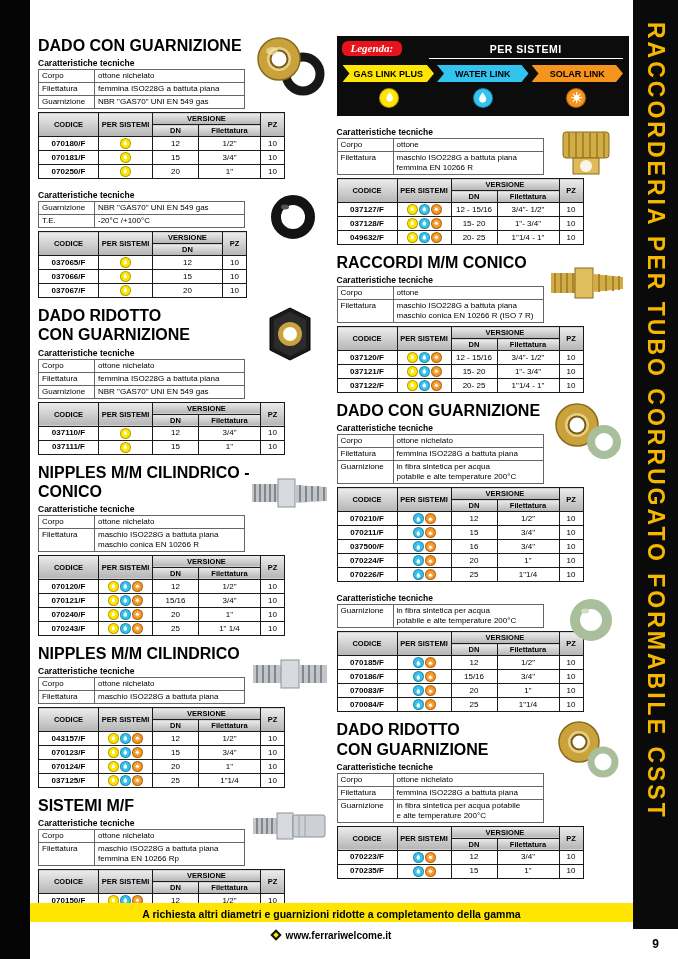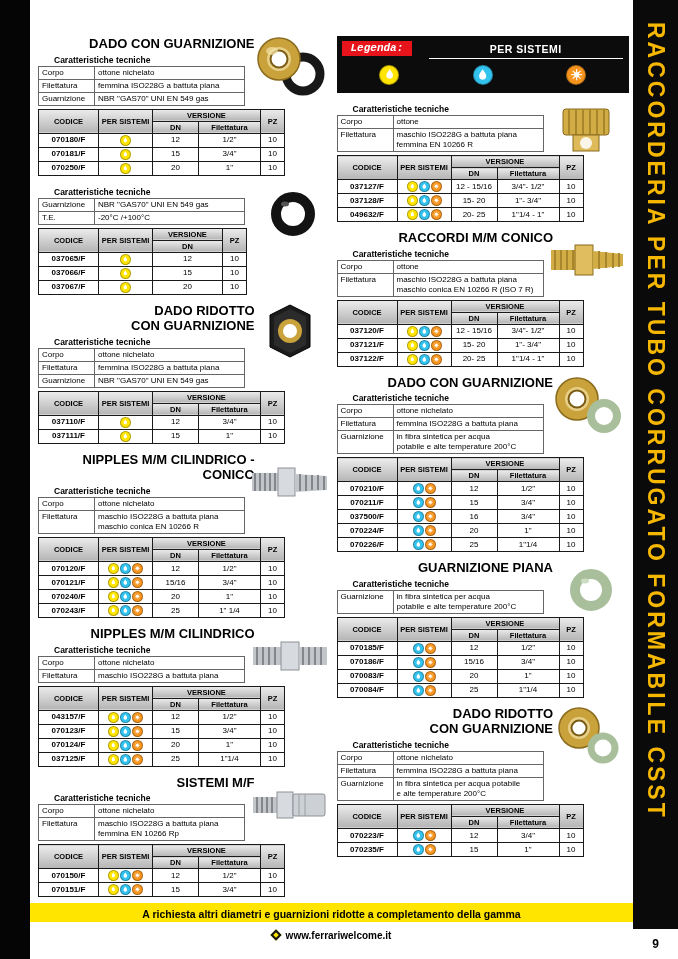--- a/index.html
+++ b/index.html
@@ -10,42 +10,42 @@
   .edge-right{position:absolute;left:633px;top:0;width:45px;height:929px;background:#0a0a0a;
               display:flex;justify-content:center;padding-top:22px;}
   .side-title{writing-mode:vertical-rl;font-weight:bold;font-size:23px;letter-spacing:3px;
               color:#f6b700;white-space:nowrap;}
   .page-num{position:absolute;left:633px;top:929px;width:45px;height:30px;display:flex;
             align-items:center;justify-content:center;font-weight:bold;font-size:12px;}
   .content{position:absolute;left:30px;top:0;width:603px;height:903px;
            padding:36px 4px 0 8px;display:flex;gap:6px;overflow:hidden;}
   .col{flex:1;display:flex;flex-direction:column;min-width:0;}
   .section{position:relative;margin-bottom:8px;}
-  .sec-title{font-weight:bold;font-size:13px;line-height:1.2;text-align:right;padding-right:76px;}
+  .sec-title{font-weight:bold;font-size:16px;line-height:1.2;text-align:left;padding-right:76px;}
   .prod-img{position:absolute;right:0;top:0;width:82px;height:60px;}
   .prod-img svg{width:100%;height:100%;display:block;}
-  .char-head{font-weight:bold;font-size:8.5px;margin:3px 16px 1px;}
+  .char-head{font-weight:bold;font-size:8.5px;margin:3px 0 1px;}
   .spec-table{border-collapse:collapse;}
   .spec-table td{border:1px solid #666;font-size:8px;line-height:1.25;padding:1px 3px;vertical-align:top;}
   .spec-table td.lab{width:56px;}
   .spec-table td.val{white-space:pre-line;min-width:150px;max-width:170px;}
   .data-table{border-collapse:collapse;margin-top:3px;}
   .data-table th,.data-table td{border:1px solid #1a1a1a;text-align:center;font-size:8px;
                                 line-height:1.2;padding:1px 2px;}
   .data-table thead th{background:linear-gradient(#ececec,#b5b5b5);font-size:7.5px;}
   .data-table td{height:14px;}
   td.code{font-weight:bold;}
   .w-code{width:60px}.w-sys{width:54px}.w-dn{width:46px}.w-fil{width:62px}.w-pz{width:24px}.w-dn-wide{width:70px}
   .sys-icon{display:inline-flex;align-items:center;justify-content:center;border-radius:50%;
             border:1px solid rgba(0,0,0,.3);vertical-align:middle;margin:0 .5px;flex:0 0 auto;}
   .sys-icon svg{width:74%;height:74%;display:block;}
   .legend{background:#0c0c0c;position:relative;padding:5px 6px 8px;margin-bottom:8px;}
   .legend-tag{position:absolute;left:5px;top:5px;background:#e8141c;color:#fff;
-              font-family:Liberation Mono, monospace;font-style:italic;font-weight:bold;
-              font-size:11px;padding:1px 9px 2px;}
+              font-family:Liberation Serif, serif;font-style:italic;font-weight:bold;
+              font-size:11px;padding:1px 9px 2px;border-radius:6px;}
   .legend-head{color:#fff;font-weight:bold;font-size:10.5px;text-align:center;
                margin:2px 0 3px 86px;letter-spacing:.5px;}
   .legend-rule{height:1px;background:#fff;margin:0 0 6px 86px;}
   .legend-bars{display:flex;gap:3px;}
   .legend-bar{flex:1;height:17px;display:flex;align-items:center;justify-content:center;
               font-size:9px;font-weight:bold;color:#000;
               clip-path:polygon(0 0,calc(100% - 7px) 0,100% 50%,calc(100% - 7px) 100%,0 100%,7px 50%);}
   .legend-icons{display:flex;margin-top:6px;}
   .legend-slot{flex:1;display:flex;justify-content:center;}
   .banner{position:absolute;left:30px;top:903px;width:603px;height:22px;background:#ffe500;
@@ -678,20 +678,25 @@
             </tbody>
           </table>
         </div>
       </div>
 
     <div class="col" id="col-right">
       <div class="legend">
         <div class="legend-tag">Legenda:</div>
         <div class="legend-head">PER SISTEMI</div>
         <div class="legend-rule"></div>
+        <div class="legend-bars">
+          <div class="legend-bar" style="background: rgb(255, 229, 0);">GAS LINK PLUS</div>
+          <div class="legend-bar" style="background: rgb(51, 195, 239);">WATER LINK</div>
+          <div class="legend-bar" style="background: rgb(247, 148, 29);">SOLAR LINK</div>
+        </div>
         <div class="legend-icons">
           <div class="legend-slot">
               <span class="sys-icon" style="height: 20px; width: 20px; background: rgb(255, 229, 0);">
                 <svg viewBox="0 0 12 12">
                   <path d="M6 1C7.1 3.1 9 4.1 9 6.6A3 3 0 0 1 3 6.6C3 4.6 4.9 3.3 6 1Z" fill="#fff"></path>
                 </svg>
               </span>
             </div>
           <div class="legend-slot">
               <span class="sys-icon" style="height: 20px; width: 20px; background: rgb(51, 195, 239);">
@@ -1108,21 +1113,20 @@
                     </svg>
                   </span></td>
                 <td>25</td>
                 <td>1"1/4</td>
                 <td>10</td>
               </tr>
             </tbody>
           </table>
         </div>
         <div class="section">
-          <div class="sec-title">GUARNIZIONE PIANA</div>
           <div class="prod-img">
             <svg viewBox="0 0 82 60">
               <circle cx="44" cy="30" r="16" fill="none" stroke="#a9bf9c" stroke-width="10"></circle>
               <ellipse cx="38" cy="21" rx="4" ry="2.5" fill="#cdddc4"></ellipse>
             </svg>
           </div>
           <div class="char-head">Caratteristiche tecniche</div>
           <table class="spec-table">
             <tbody>
               <tr>

